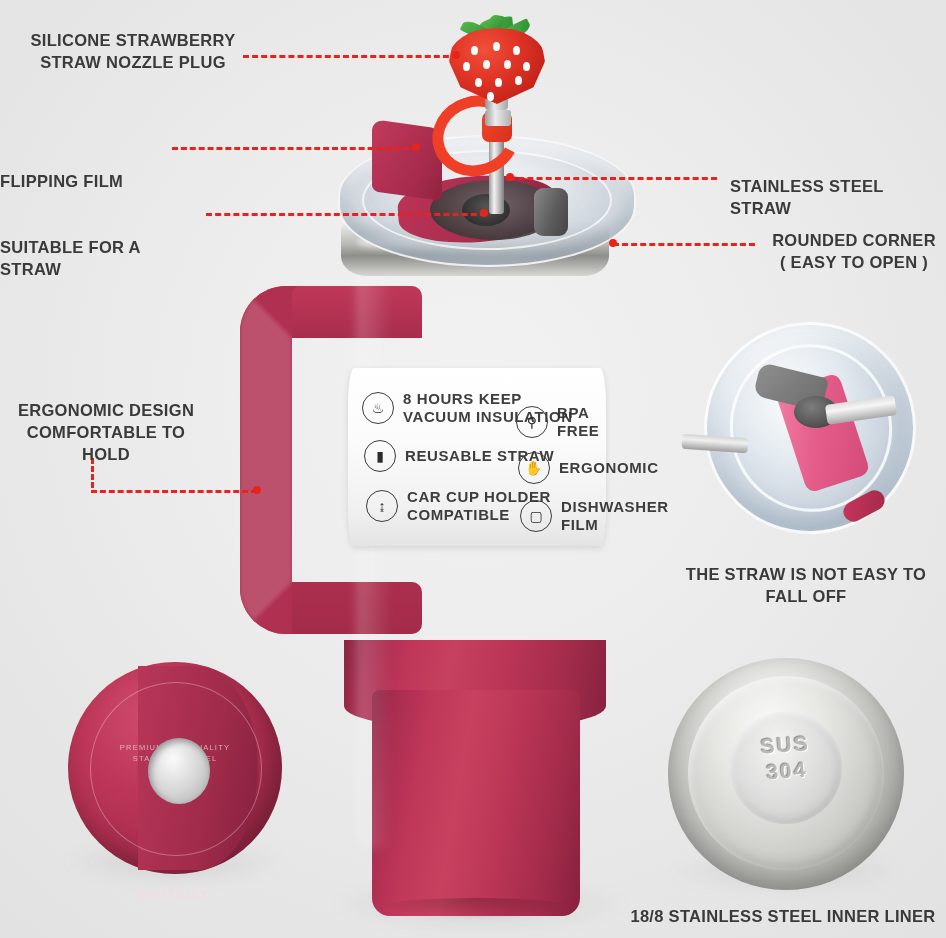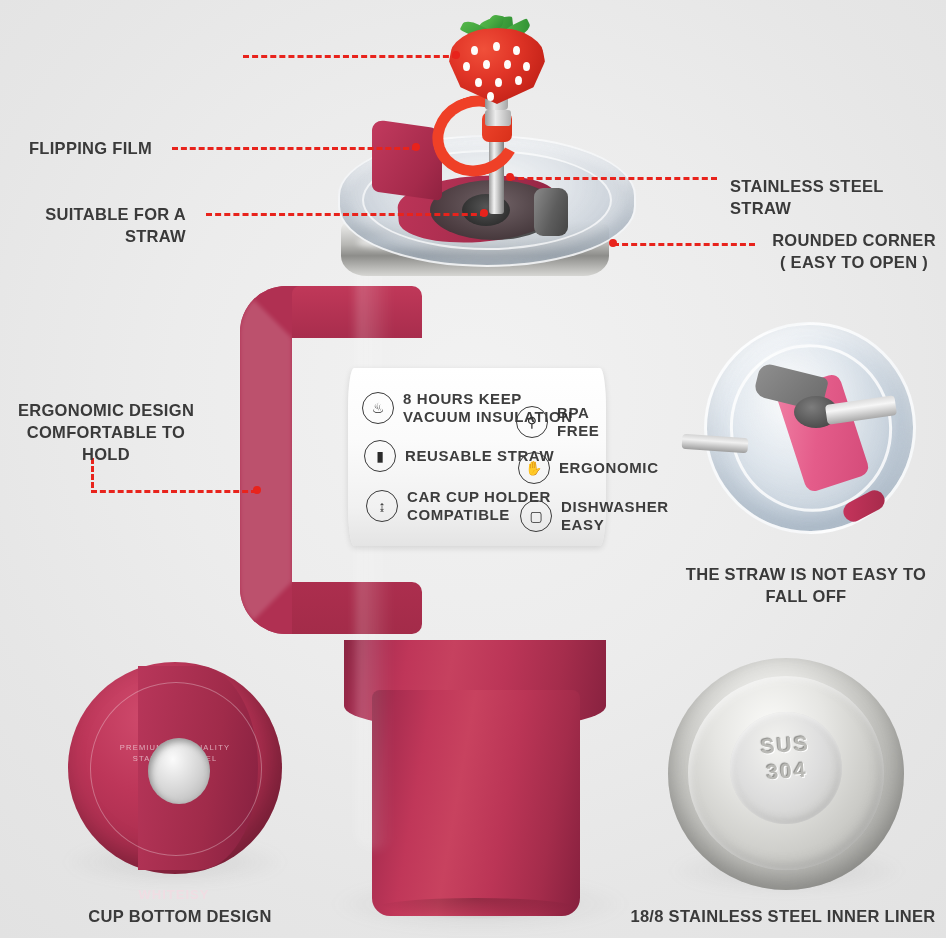--- a/index.html
+++ b/index.html
@@ -9,21 +9,21 @@
     background:#ededed;
   }
   #stage{position:relative;width:946px;height:938px;overflow:hidden;
     background:
       radial-gradient(circle at 50% 42%, #f2f2f2 0%, #ececec 42%, #e6e6e6 72%, #e2e2e2 100%);
   }
 
   
   .callout{position:absolute;color:#3a3a3a;font-size:16.5px;letter-spacing:.3px;
     line-height:1.32;font-weight:700;white-space:pre-line;}
-  .callout.r{text-align:right;}
+  .callout.r{margin-top:33px;}
   .callout.l{text-align:left;}
   .callout.c{text-align:center;}
 
   
   .dash-h{position:absolute;height:0;border-top:3px dashed #e8231c;}
   .dash-v{position:absolute;width:0;border-left:3px dashed #e8231c;}
   .dot{position:absolute;width:8px;height:8px;border-radius:50%;background:#e8231c;}
 
   
   #tumbler{position:absolute;left:0;top:0;width:946px;height:938px;}
@@ -379,21 +379,21 @@
       <div class="band-row" style="left:168px;top:36px;">
         <div class="band-ic">⚲</div>
         <div class="band-tx">BPA FREE</div>
       </div>
       <div class="band-row" style="left:170px;top:84px;">
         <div class="band-ic">✋</div>
         <div class="band-tx">ERGONOMIC</div>
       </div>
       <div class="band-row" style="left:172px;top:130px;">
         <div class="band-ic">▢</div>
-        <div class="band-tx">DISHWASHER EASY</div>
+        <div class="band-tx">DISHWASHER FILM</div>
       </div>
     </div>
   </div>
 
   <div class="inset-lid">
     <div class="il-disc"></div>
     <div class="il-ring2"></div>
     <div class="il-pink"></div>
     <div class="il-grey"></div>
     <div class="il-straw2"></div>
@@ -432,32 +432,33 @@
   <div class="dash-h" style="left:509px;top:177px;width:208px;"></div>
   <div class="dot" style="left:506px;top:173px;"></div>
 
   <div class="dash-h" style="left:613px;top:243px;width:142px;"></div>
   <div class="dot" style="left:609px;top:239px;"></div>
 
   <div class="dash-v" style="left:91px;top:458px;height:30px;"></div>
   <div class="dash-h" style="left:91px;top:490px;width:166px;"></div>
   <div class="dot" style="left:253px;top:486px;"></div>
 
+  <div class="callout l" style="left:18px;top:30px;width:230px;text-align:center;">SILICONE STRAWBERRY
+STRAW NOZZLE PLUG</div>
 
   <div class="callout r" style="left:0px;top:138px;width:152px;">FLIPPING FILM</div>
 
   <div class="callout r" style="left:0px;top:204px;width:186px;">SUITABLE FOR A STRAW</div>
 
   <div class="callout l" style="left:730px;top:176px;width:216px;">STAINLESS STEEL STRAW</div>
 
   <div class="callout c" style="left:762px;top:230px;width:184px;">ROUNDED CORNER
 ( EASY TO OPEN )</div>
 
   <div class="callout c" style="left:666px;top:564px;width:280px;">THE STRAW IS NOT EASY TO FALL OFF</div>
 
   <div class="callout c" style="left:8px;top:400px;width:196px;">ERGONOMIC DESIGN
 COMFORTABLE TO HOLD</div>
 
-  <div class="callout c" style="left:40px;top:906px;width:280px;">CUP BOTTOM DESIGN</div>
 
   <div class="callout c" style="left:620px;top:906px;width:326px;">18/8 STAINLESS STEEL INNER LINER</div>
 
 </div>
 
 </body></html>

